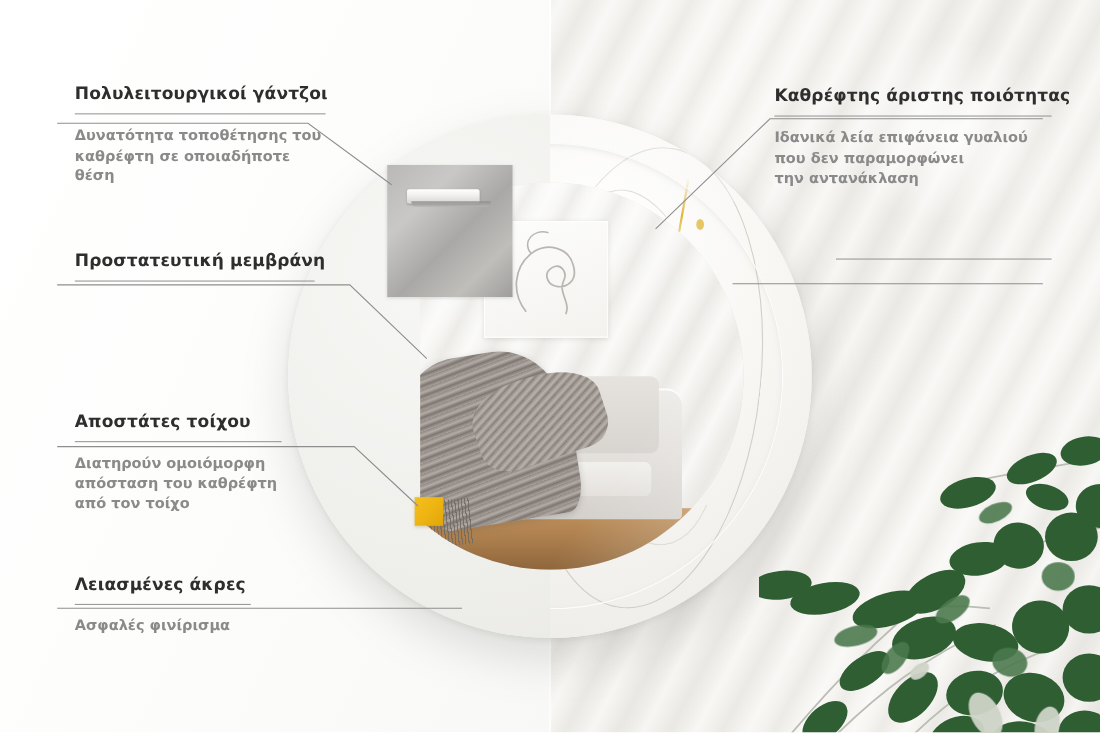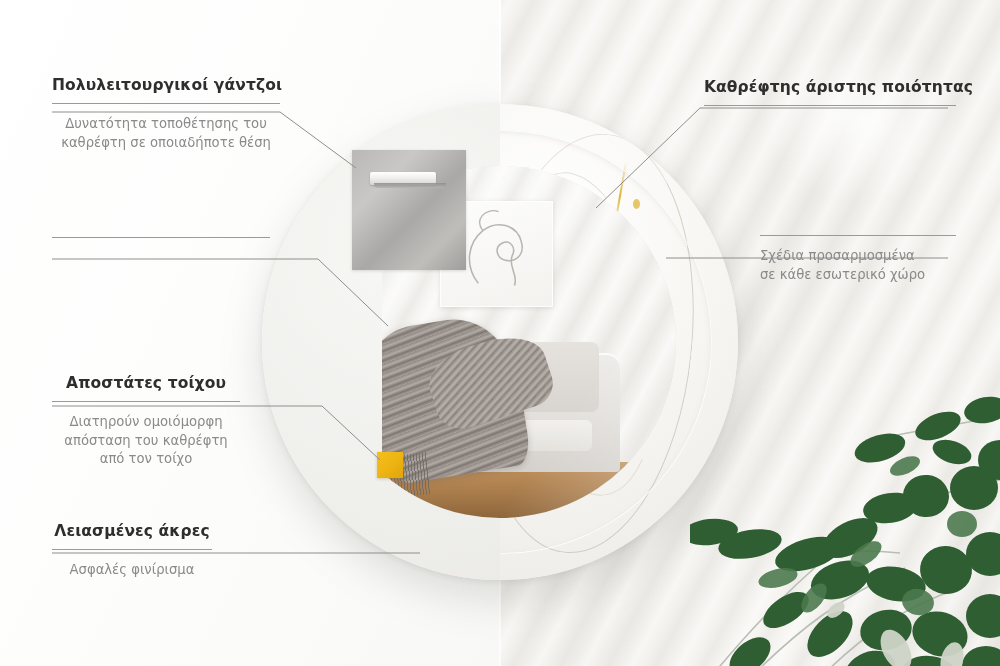--- a/index.html
+++ b/index.html
@@ -183,23 +183,23 @@
   
   .label{position:absolute;}
   .label .title{
     font-size:15.5px;font-weight:700;color:#2e2e2e;letter-spacing:.1px;
     white-space:nowrap;
   }
   .label .rule{
     height:1px;background:#9a9a9a;margin-top:9px;margin-bottom:11px;
   }
   .label .desc{
-    font-size:13.2px;line-height:1.42;color:#8a8a8a;font-weight:400;
-  }
-  .label.left{left:52px;text-align:center;}
+    font-size:13.2px;line-height:1.42;color:#8a8a8a;font-weight:700;
+  }
+  .label.left{left:68px;text-align:left;}
   .label.right{text-align:left;}
 
   .l1{top:76px;width:228px;}
   .l2{top:228px;width:218px;}
   .l3{top:374px;width:188px;}
   .l4{top:522px;width:160px;}
 
   .r1{top:78px;right:44px;width:252px;}
   .r2{top:226px;right:44px;width:196px;}
 
@@ -280,46 +280,48 @@
   </svg>
 
   <div class="label left l1">
     <div class="title">Πολυλειτουργικοί γάντζοι</div>
     <div class="rule"></div>
     <div class="desc" style="white-space:pre-line">Δυνατότητα τοποθέτησης του
 καθρέφτη σε οποιαδήποτε θέση</div>
   </div>
 
   <div class="label left l2">
+    <div class="title">Προστατευτική μεμβράνη</div>
     <div class="rule"></div>
   </div>
 
   <div class="label left l3">
     <div class="title">Αποστάτες τοίχου</div>
     <div class="rule"></div>
     <div class="desc" style="white-space:pre-line">Διατηρούν ομοιόμορφη
 απόσταση του καθρέφτη
 από τον τοίχο</div>
   </div>
 
   <div class="label left l4">
     <div class="title">Λειασμένες άκρες</div>
     <div class="rule"></div>
     <div class="desc" style="white-space:pre-line">Ασφαλές φινίρισμα</div>
   </div>
 
   <div class="label right r1">
     <div class="title">Καθρέφτης άριστης ποιότητας</div>
     <div class="rule"></div>
+    <div class="desc" style="white-space:pre-line">Ιδανικά λεία επιφάνεια γυαλιού
+που δεν παραμορφώνει
+την αντανάκλαση</div>
   </div>
 
   <div class="label right r2">
     <div class="rule"></div>
-    <div class="desc" style="white-space:pre-line">Σχέδια προσαρμοσμένα
-σε κάθε εσωτερικό χώρο</div>
   </div>
 
   <svg class="plant" viewBox="0 0 320 330">
     <g stroke="#b9bdb3" stroke-width="1.6" fill="none">
       <path d="M20 330 C70 270 110 230 160 190"></path>
       <path d="M60 330 C110 280 150 250 215 220"></path>
       <path d="M130 330 C170 290 210 260 270 240"></path>
       <path d="M175 95 C205 85 250 80 300 70"></path>
       <path d="M200 160 C235 150 275 140 318 130"></path>
       <path d="M90 210 C130 205 165 200 210 205"></path>

